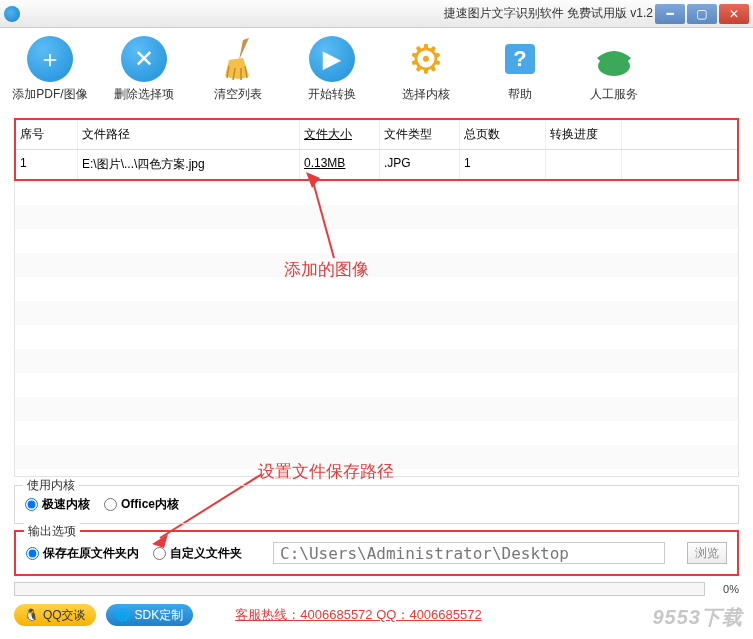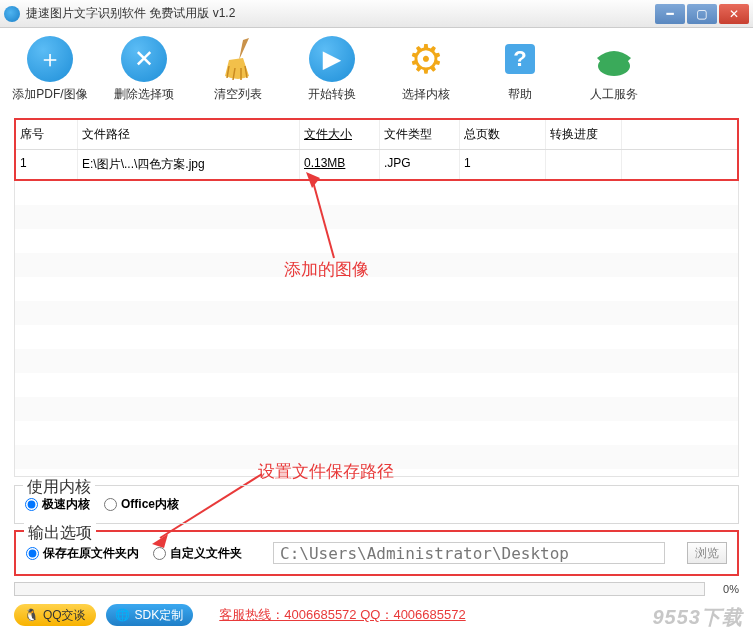--- a/index.html
+++ b/index.html
@@ -1,20 +1,20 @@
 <!DOCTYPE html>
 <html><head>
 <meta charset="utf-8">
 <style>
 * { box-sizing: border-box; margin: 0; padding: 0; }
 body { font-family: "Microsoft YaHei", SimSun, Arial, sans-serif; font-size: 12px; background: #fff; width: 753px; height: 639px; overflow: hidden; position: relative; }
 
 .titlebar { height: 28px; background: linear-gradient(#fdfdfd, #e8e8e8); border-bottom: 1px solid #ccc; display: flex; align-items: center; padding: 0 4px; }
 .titlebar .app-icon { width: 16px; height: 16px; margin-right: 6px; border-radius: 50%; background: radial-gradient(circle at 40% 40%, #4fb4f0, #1a7fc8); }
-.titlebar .title { flex: 1; color: #333; }
+.titlebar .title { flex: 1; color: #333; text-align: right; }
 .titlebar .winbtns { display: flex; }
 .titlebar .winbtn { width: 30px; height: 20px; margin-left: 2px; display: flex; align-items: center; justify-content: center; cursor: pointer; border-radius: 2px; }
 .titlebar .min { background: linear-gradient(#7fa8d8,#5a88c0); color:#fff; }
 .titlebar .max { background: linear-gradient(#7fa8d8,#5a88c0); color:#fff; }
 .titlebar .close { background: linear-gradient(#e86a5a,#c84030); color:#fff; }
 
 .toolbar { height: 90px; padding: 8px 14px 2px; display: flex; gap: 22px; align-items: flex-start; }
 .tool { display: flex; flex-direction: column; align-items: center; width: 72px; cursor: pointer; }
 .tool .icon { width: 46px; height: 46px; border-radius: 50%; display: flex; align-items: center; justify-content: center; font-size: 24px; color: #fff; margin-bottom: 4px; }
 .tool .label { font-size: 12px; color: #333; white-space: nowrap; }
@@ -40,35 +40,35 @@
 .col-prog { width: 76px; }
 .trow { background: #fff; }
 .list-body { height: 296px; background: repeating-linear-gradient(#fff 0, #fff 24px, #fafafa 24px, #fafafa 48px); border: 1px solid #e3e3e3; border-top: none; }
 
 .annot { position: absolute; color: #e83a3a; font-size: 17px; pointer-events: none; }
 .annot-arrow { position: absolute; pointer-events: none; }
 
 .sections { padding: 8px 14px 0; }
 .group { border: 1px solid #d8d8d8; padding: 6px 10px 10px; margin-bottom: 6px; position: relative; }
 .group.red { border: 2px solid #e83a3a; }
-.group .legend { position: absolute; top: -9px; left: 8px; background: #fff; padding: 0 4px; font-size: 16px; color: #333; font-family: Liberation Mono, monospace; }
+.group .legend { position: absolute; top: -9px; left: 8px; background: #fff; padding: 0 4px; font-size: 12px; color: #333; font-family: Liberation Mono, monospace; }
 .radio-row { display: flex; align-items: center; gap: 14px; padding-top: 4px; }
 .radio-row label { display: flex; gap: 4px; cursor: pointer; font-size: 12px; }
 .path-input { flex: 1; height: 22px; border: 1px solid #ccc; padding: 2px 6px; font-family: Consolas, monospace; font-size: 16px; color: #777; background: #fff; margin-left: 17px; }
 .browse-btn { width: 40px; height: 22px; margin-left: 8px; border: 1px solid #bbb; background: linear-gradient(#fdfdfd,#ececec); cursor: pointer; font-size: 12px; color: #888; }
 
 .progress-wrap { margin: 2px 14px 4px; display: flex; align-items: center; gap: 6px; }
 .progress-bar { flex: 1; height: 14px; border: 1px solid #ccc; background: #f6f6f6; }
 .progress-text { font-size: 11px; color: #444; width: 28px; text-align: right; }
 
 .footer { height: 30px; padding: 2px 14px; display: flex; align-items: center; gap: 10px; }
 .pill { height: 22px; border-radius: 11px; padding: 0 10px; display: flex; align-items: center; gap: 4px; font-size: 12px; cursor: pointer; color: #fff; }
 .pill.qq { background: linear-gradient(#ffd24a,#f8b200); color: #333; }
 .pill.sdk { background: linear-gradient(#3aa8f0,#1f7fc8); }
-.hotline { color: #e83a3a; font-size: 13px; text-decoration: underline; margin-left: 16px; }
+.hotline { color: #e83a3a; font-size: 13px; text-decoration: underline; margin-left: 32px; }
 
 .watermark { position: absolute; right: 10px; bottom: 8px; font-size: 20px; font-style: italic; font-weight: bold; color: rgba(130,130,130,0.45); letter-spacing: 1px; }
 </style>
 </head>
 <body>
 
 <div class="titlebar">
   <div class="app-icon"></div>
   <div class="title">捷速图片文字识别软件 免费试用版 v1.2</div>
   <div class="winbtns">

